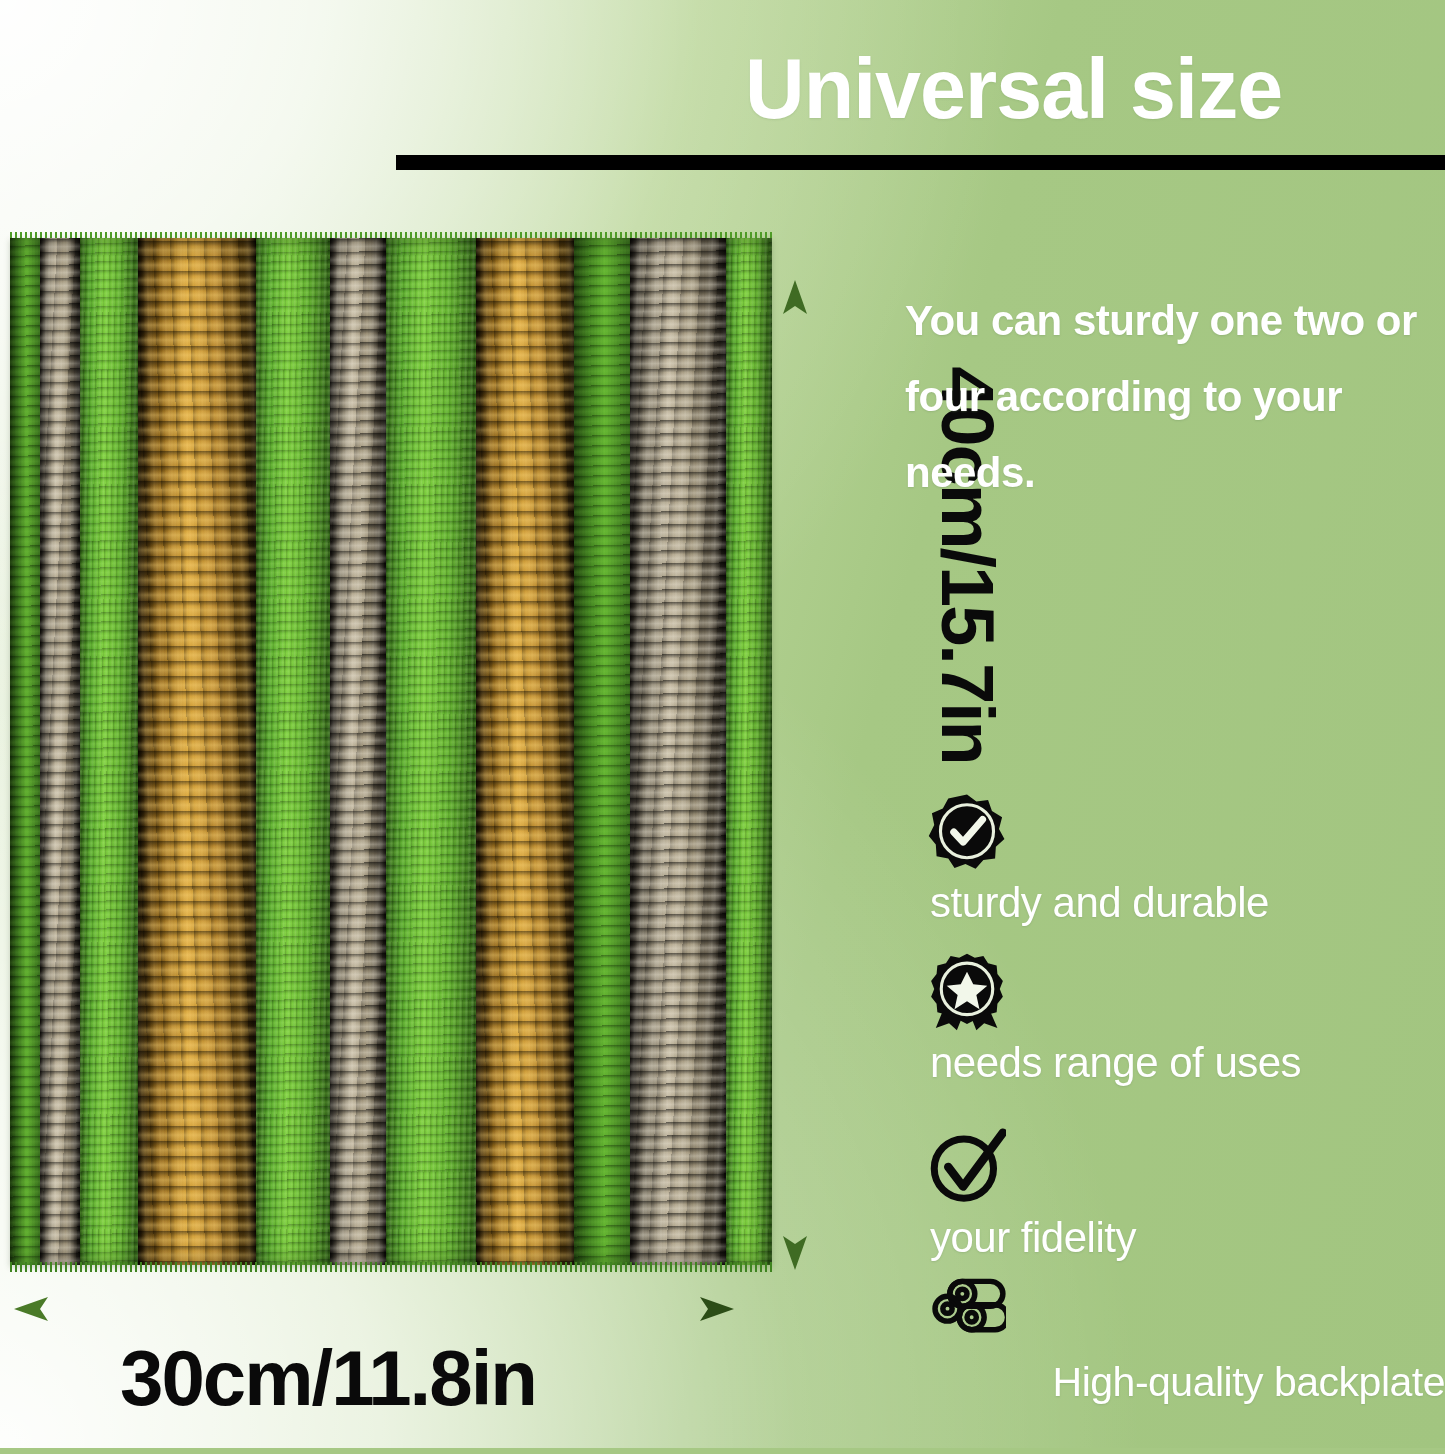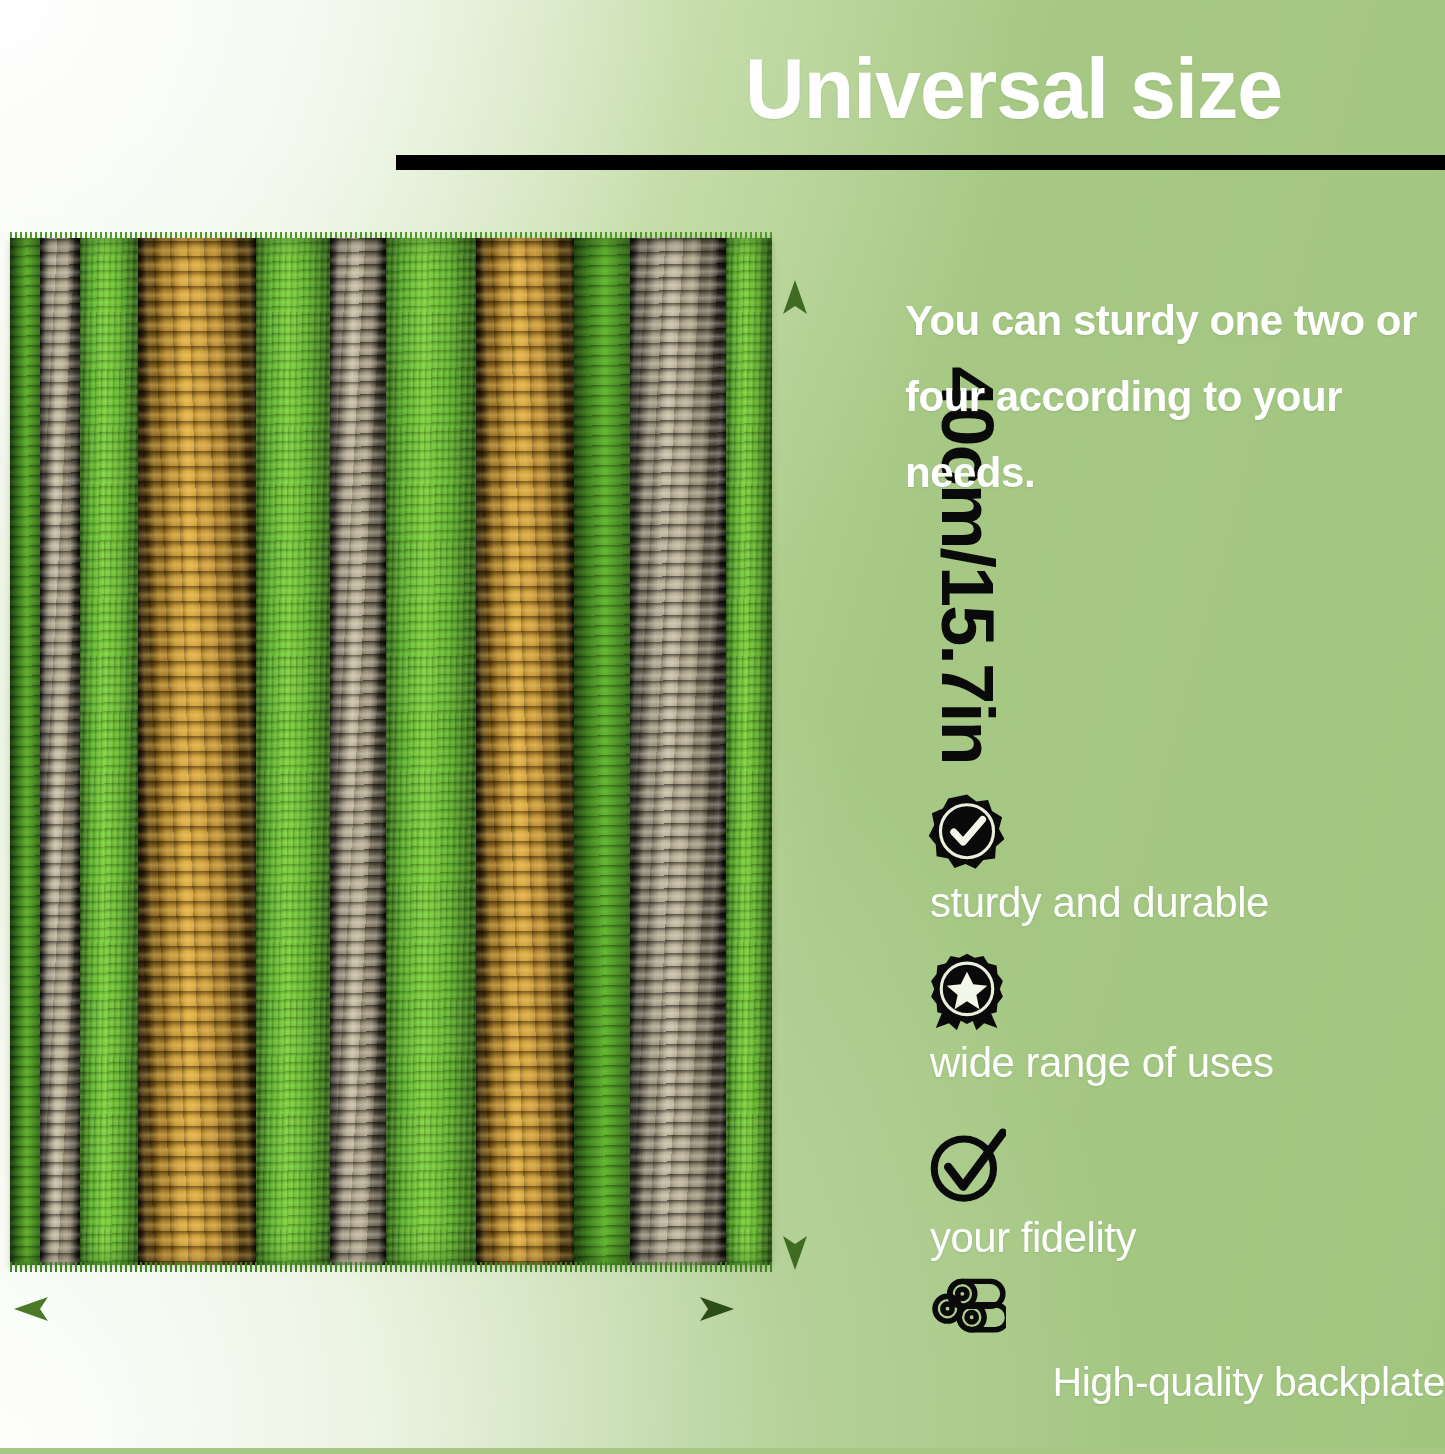--- a/index.html
+++ b/index.html
@@ -171,41 +171,42 @@
       <linearGradient id="hg" x1="0" y1="0" x2="1" y2="0">
         <stop offset="0" stop-color="#4a7a28"></stop>
           <stop offset="55%" stop-color="#3b6420"></stop>
           <stop offset="100%" stop-color="#2c4d17"></stop>
       </linearGradient>
     </defs>
     <line x1="16" y1="17" x2="704" y2="17" stroke="url(#hg)" stroke-width="7"></line>
     <polygon points="0,17 34,5 26,17 34,29" fill="#4a7a28"></polygon>
     <polygon points="720,17 686,5 694,17 686,29" fill="#2c4d17"></polygon>
   </svg>
+  <div id="h-label">30cm/11.8in</div>
 
   <div id="blurb">You can sturdy one two or four according to your needs.</div>
 
   <div class="feature" id="feat0">
     <svg class="feat-icon" viewBox="0 0 100 100">
       <path fill="#0a0a0a" d="M50 2 L62 11 L77 9 L82 23 L95 31 L91 46 L98 59 L87 69 L86 84 L71 86 L61 97 L48 91 L34 96 L26 84 L11 81 L10 66 L1 55 L8 41 L5 26 L19 20 L26 7 Z"></path>
       <circle cx="50" cy="49" r="34" fill="none" stroke="#e8f0dd" stroke-width="4"></circle>
       <path d="M33 50 L45 63 L70 34" fill="none" stroke="#f2f7ea" stroke-width="9" stroke-linecap="round" stroke-linejoin="round"></path>
     </svg>
     <div class="feat-text">sturdy and durable</div>
   </div>
 
   <div class="feature" id="feat1">
     <svg class="feat-icon" viewBox="0 0 100 100">
       <path fill="#0a0a0a" d="M24 62 L10 96 L27 90 L37 99 L47 74 Z"></path>
       <path fill="#0a0a0a" d="M74 62 L89 96 L72 90 L62 99 L52 74 Z"></path>
       <path fill="#0a0a0a" d="M50 1 L60 6 L71 4 L77 13 L88 16 L89 27 L96 36 L92 46 L96 56 L89 65 L88 76 L77 79 L71 88 L60 86 L50 91 L40 86 L29 88 L23 79 L12 76 L11 65 L4 56 L8 46 L4 36 L11 27 L12 16 L23 13 L29 4 L40 6 Z"></path>
       <circle cx="50" cy="46" r="33" fill="none" stroke="#e8f0dd" stroke-width="4"></circle>
       <path fill="#f2f7ea" d="M50 24 L58 40 L76 42 L62 54 L66 72 L50 62 L34 72 L38 54 L24 42 L42 40 Z"></path>
     </svg>
-    <div class="feat-text">wide range of uses</div>
+    <div class="feat-text">needs range of uses</div>
   </div>
 
   <div class="feature" id="feat2">
     <svg class="feat-icon" viewBox="0 0 100 100">
       <circle cx="46" cy="52" r="38" fill="none" stroke="#0a0a0a" stroke-width="9"></circle>
       <path d="M26 50 L45 75 L96 6" fill="none" stroke="#0a0a0a" stroke-width="11" stroke-linecap="round" stroke-linejoin="round"></path>
     </svg>
     <div class="feat-text">your fidelity</div>
   </div>
 

